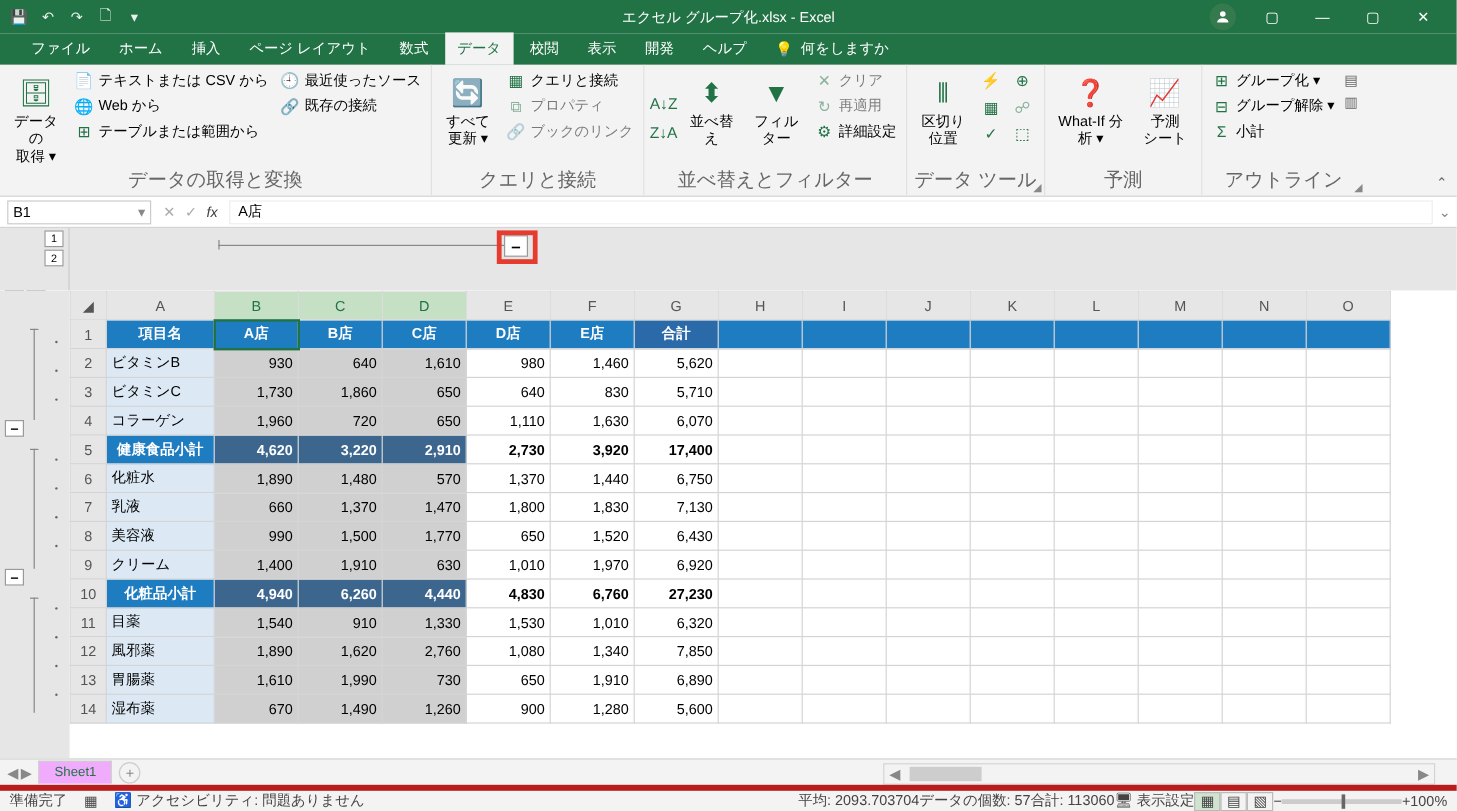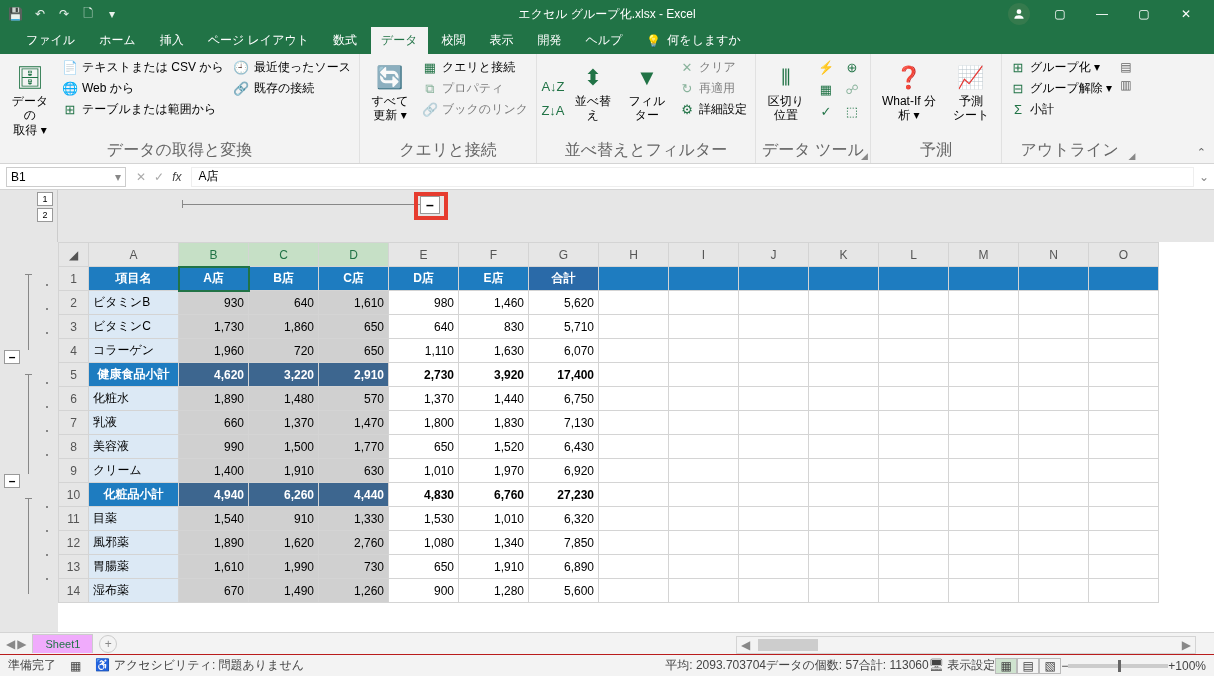--- a/index.html
+++ b/index.html
@@ -83,21 +83,21 @@
 .cell-sel { outline:2px solid #217346; outline-offset:-1px; }
 
 
 .sheetbar { position:absolute; bottom:22px; left:0; right:0; height:22px; background:#f3f3f3; border-top:1px solid #d4d4d4; display:flex; align-items:center; }
 .sheetbar .nav { display:flex; gap:2px; padding:0 6px; color:#888; }
 .sheetbar .stab { padding:3px 12px; background:#f0abfc; border:1px solid #ccc; border-bottom:none; font-size:11px; color:#217346; cursor:pointer; }
 .sheetbar .add { width:18px; height:18px; border:1px solid #ccc; border-radius:50%; display:flex; align-items:center; justify-content:center; margin-left:6px; color:#888; cursor:pointer; font-size:12px; }
 .hscroll { position:absolute; right:18px; bottom:22px; width:460px; height:18px; background:#f3f3f3; border:1px solid #d4d4d4; display:flex; align-items:center; }
 .hscroll .thumb { width:60px; height:12px; background:#cdcdcd; margin-left:4px; }
 
-.status { position:absolute; bottom:0; left:0; right:0; height:22px; background:#f3f3f3; border-top:1px solid #b91c1c; display:flex; align-items:center; padding:0 8px; font-size:11px; color:#444; gap:14px; }
+.status { position:absolute; bottom:0; left:0; right:0; height:22px; background:#f3f3f3; border-top:5px solid #b91c1c; display:flex; align-items:center; padding:0 8px; font-size:11px; color:#444; gap:14px; }
 .status .r { margin-left:auto; display:flex; align-items:center; }
 .viewbtn { width:22px; height:16px; border:1px solid #bbb; display:flex; align-items:center; justify-content:center; cursor:pointer; }
 .viewbtn.active { background:#cfe3cf; }
 .slider { width:100px; height:4px; background:#ccc; position:relative; }
 .slider .th { position:absolute; top:-4px; left:50%; width:3px; height:12px; background:#666; }
 </style>
 </head>
 <body>
 
 <div class="titlebar">

